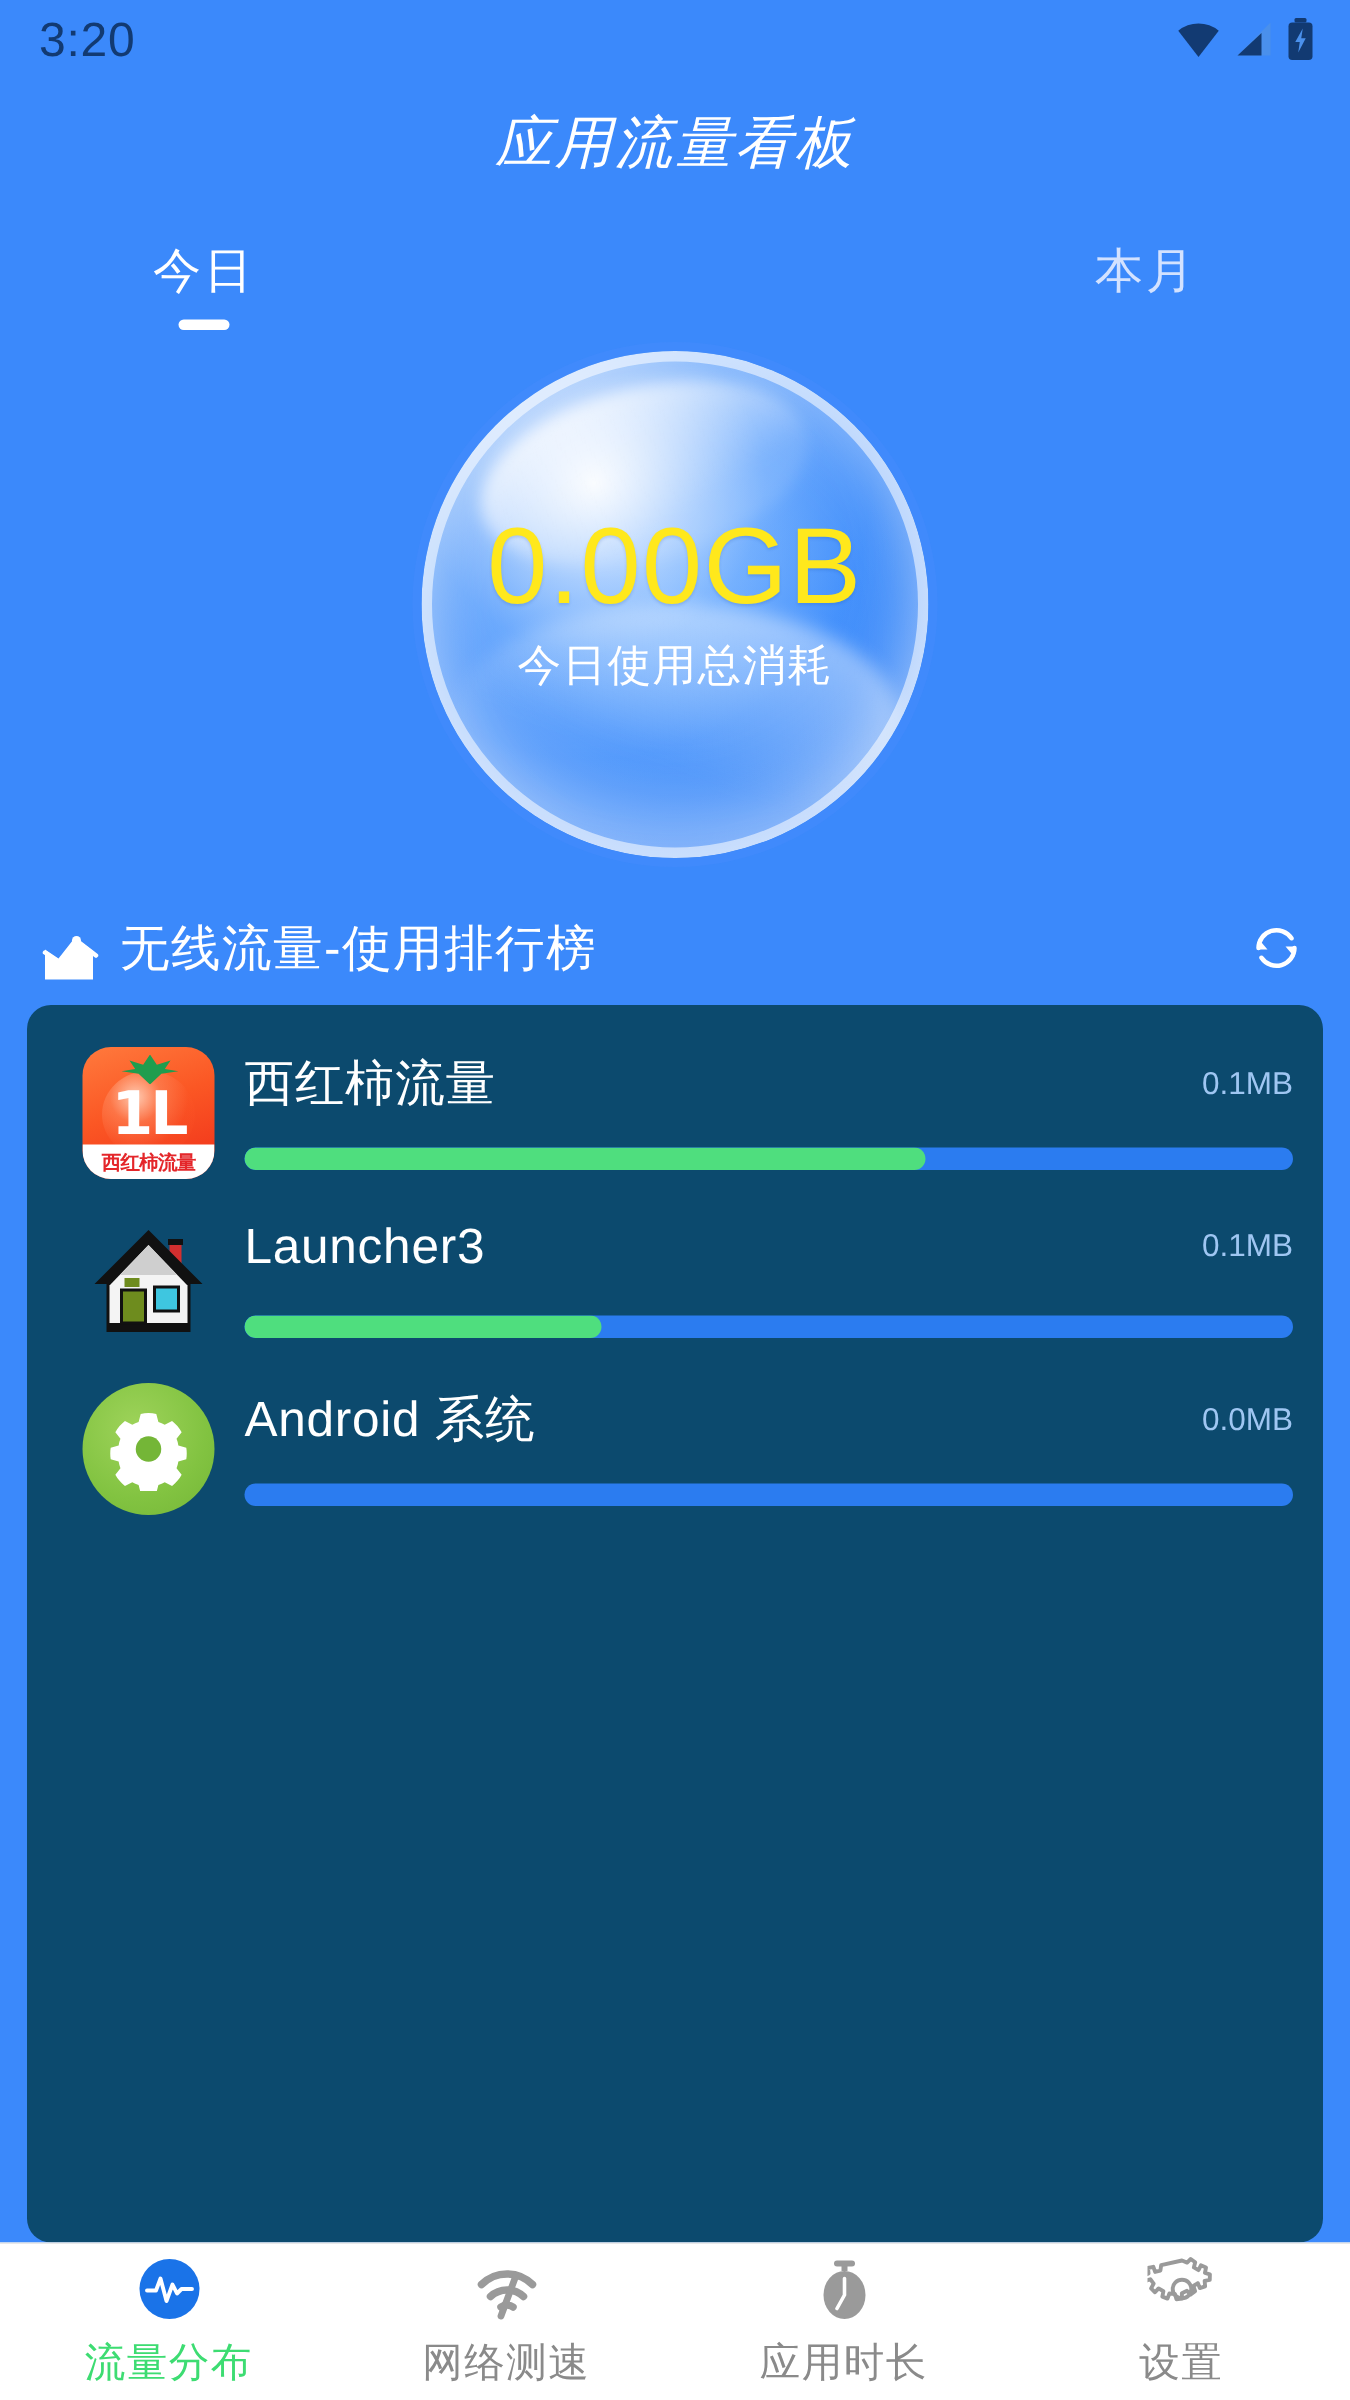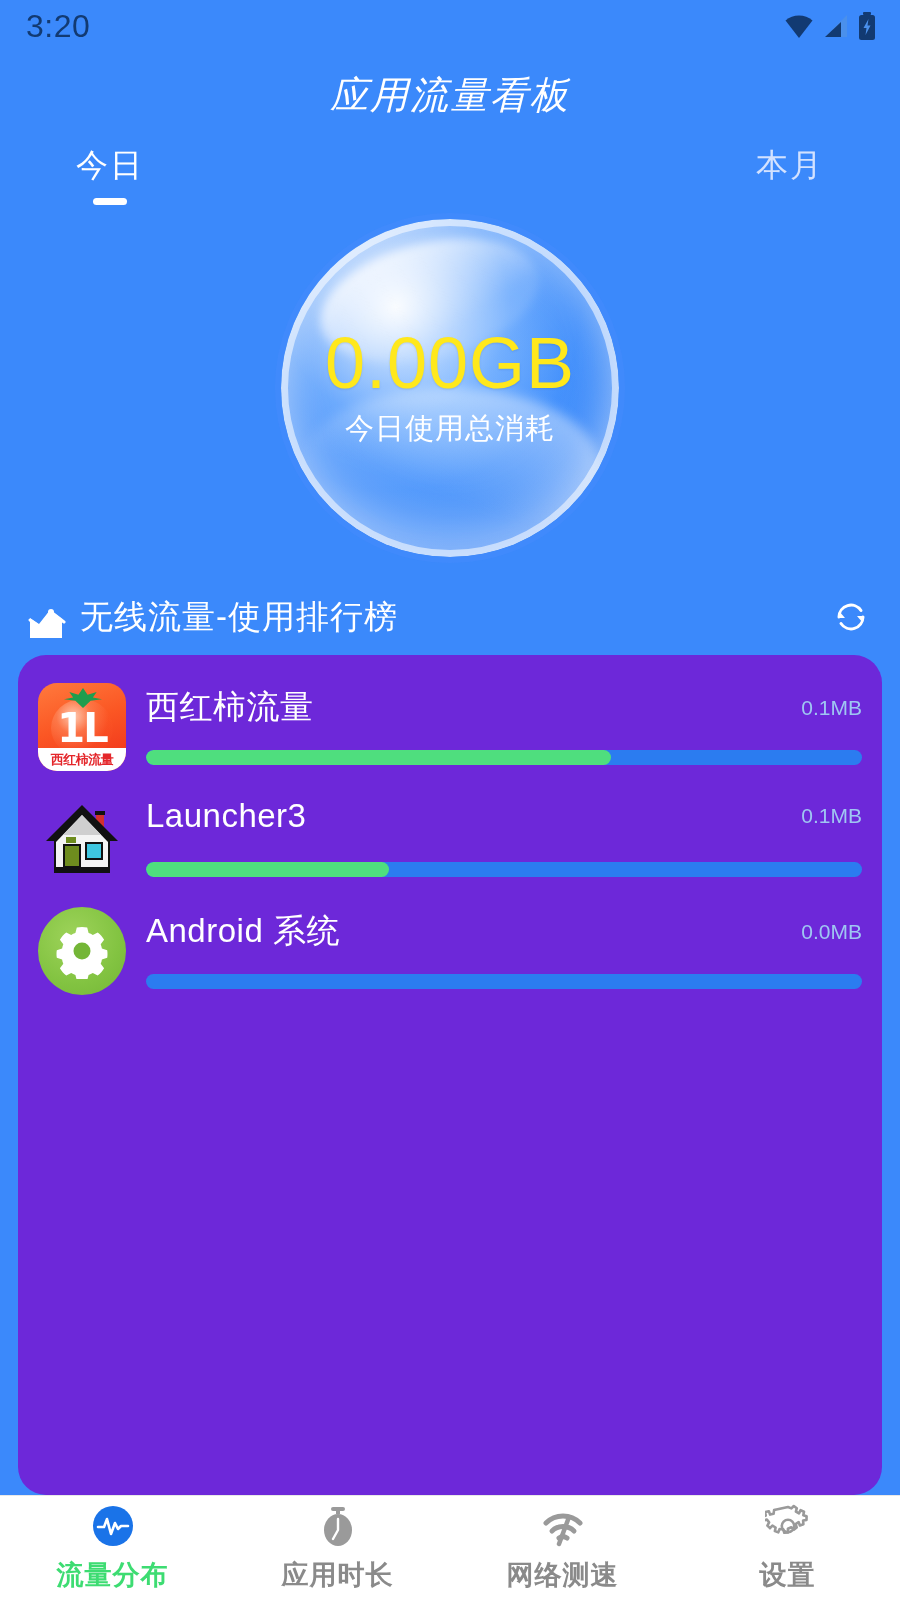--- a/index.html
+++ b/index.html
@@ -33,23 +33,23 @@
     color:#ffffff;
     font-size:38px;
     letter-spacing:2px;
     margin-top:18px;
     font-weight:400;
     font-style:italic;
   }
 
   
   .period-tabs {
-    margin-top:23px;
+    margin-top:38px;
     display:flex;
-    padding:0 76px;
+    padding:0 102px;
     justify-content:space-between;
     text-align:right;
   }
   .period-tab {
     display:flex; flex-direction:column; align-items:center;
     font-size:32px; letter-spacing:2px;
     color:#d3e2ff;
     cursor:pointer;
   }
   .period-tab.active { color:#ffffff; }
@@ -133,24 +133,24 @@
   .refresh-btn {
     margin-left:auto;
     width:46px; height:46px;
     display:flex; align-items:center; justify-content:center;
     cursor:pointer;
   }
 
   
   .rank-card {
     margin:10px 18px 0 18px;
-    background:#6d28d9;
-    border-radius:28px;
+    background:#0c4a6e;
+    border-radius:16px;
     flex:1 1 auto;
-    padding:14px 0 0 0;
+    padding:14px 0 0 17px;
     overflow:hidden;
   }
   .rank-row {
     display:flex; align-items:flex-start;
     padding:12px 20px 10px 20px;
     height:112px;
     cursor:pointer;
   }
   .app-icon {
     width:88px; height:88px;
@@ -239,21 +239,21 @@
   }
   .nav-item {
     flex:1 1 0;
     display:flex; flex-direction:column;
     align-items:center; justify-content:center;
     gap:8px;
     cursor:pointer;
     height:100%;
   }
   .nav-icon { height:46px; display:flex; align-items:center; justify-content:center; }
-  .nav-label { font-size:27px; color:#8a8a8a; letter-spacing:1px;font-weight:bold; }
+  .nav-label { font-size:27px; color:#8a8a8a; letter-spacing:1px; }
   .nav-item.active .nav-label { color:#3ddc72; }
 </style>
 </head>
 <body>
 
 <div id="app">
 
   <div class="statusbar">
     <div class="status-time">3:20</div>
     <div class="status-icons">
@@ -396,39 +396,39 @@
           <circle cx="23" cy="23" r="20" fill="#1a73e8"></circle>
           <path d="M8 24 L14 24 L17 16 L21 31 L25 20 L28 26 L31 23 L38 23" stroke="#ffffff" stroke-width="2.6" fill="none" stroke-linecap="round" stroke-linejoin="round"></path>
         </svg>
       </div>
       <span class="nav-label">流量分布</span>
     </div>
 
     <div class="nav-item">
       <div class="nav-icon">
         <svg width="46" height="46" viewBox="0 0 46 46">
+          <path d="M6 20 A24 24 0 0 1 40 20" stroke="#9a9a9a" stroke-width="5" fill="none" stroke-linecap="round"></path>
+          <path d="M12 28 A16 16 0 0 1 34 28" stroke="#9a9a9a" stroke-width="5" fill="none" stroke-linecap="round"></path>
+          <path d="M19 35 A7 7 0 0 1 27 35" stroke="#9a9a9a" stroke-width="5" fill="none" stroke-linecap="round"></path>
+          <path d="M29 14 L19 41" stroke="#9a9a9a" stroke-width="4.5" fill="none" stroke-linecap="round"></path>
+        </svg>
+      </div>
+      <span class="nav-label">网络测速</span>
+    </div>
+
+    <div class="nav-item">
+      <div class="nav-icon">
+        <svg width="46" height="46" viewBox="0 0 46 46">
           <rect x="16" y="4" width="14" height="4" rx="2" fill="#9a9a9a"></rect>
           <rect x="21" y="7" width="4" height="4" fill="#9a9a9a"></rect>
           <ellipse cx="23" cy="27" rx="14" ry="16" fill="#9a9a9a"></ellipse>
           <path d="M23 16 L23 27 L18 36" stroke="#ffffff" stroke-width="2.4" fill="none" stroke-linecap="round" stroke-linejoin="round"></path>
         </svg>
       </div>
       <span class="nav-label">应用时长</span>
-    </div>
-
-    <div class="nav-item">
-      <div class="nav-icon">
-        <svg width="46" height="46" viewBox="0 0 46 46">
-          <path d="M6 20 A24 24 0 0 1 40 20" stroke="#9a9a9a" stroke-width="5" fill="none" stroke-linecap="round"></path>
-          <path d="M12 28 A16 16 0 0 1 34 28" stroke="#9a9a9a" stroke-width="5" fill="none" stroke-linecap="round"></path>
-          <path d="M19 35 A7 7 0 0 1 27 35" stroke="#9a9a9a" stroke-width="5" fill="none" stroke-linecap="round"></path>
-          <path d="M29 14 L19 41" stroke="#9a9a9a" stroke-width="4.5" fill="none" stroke-linecap="round"></path>
-        </svg>
-      </div>
-      <span class="nav-label">网络测速</span>
     </div>
 
     <div class="nav-item">
       <div class="nav-icon">
         <svg width="46" height="46" viewBox="0 0 46 46">
           <path d="M23 4 l3.4 1.4 2.4-2.4 3.0 2.2 -0.9 3.4 3.1 1.8 1.6-3.2 3.4 1.5 -0.7 3.5 3.3 1.0 -0.1 3.7 -3.4 0.7 0.3 3.6 -3.5 1.2 -1.3-3.3 -3.0 1.9 1.1 3.4 -2.9 2.3 -2.5-2.5 -3.4 1.6 0.1 3.6 -3.7 0.4 -1.0-3.5 -3.7-0.3 -1.3 3.4 -3.4-1.3 0.7-3.6 -3.2-1.9 -2.4 2.6 -2.6-2.6 1.7-3.2 -2.2-2.9 -3.4 1.1 -1.1-3.6 3.3-1.4 -0.4-3.6 3.6-0.8 1.2 3.4 3.5-0.9 0.5-3.6z" stroke="#9a9a9a" stroke-width="2.6" fill="none" stroke-linejoin="round"></path>
           <circle cx="23" cy="23" r="6.2" stroke="#9a9a9a" stroke-width="2.6" fill="none"></circle>
         </svg>
       </div>
       <span class="nav-label">设置</span>

